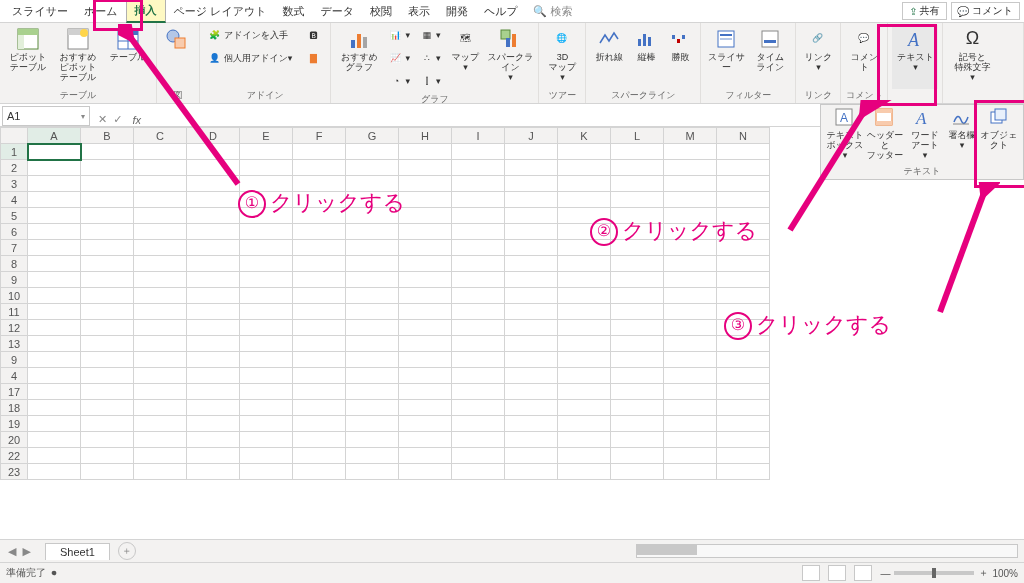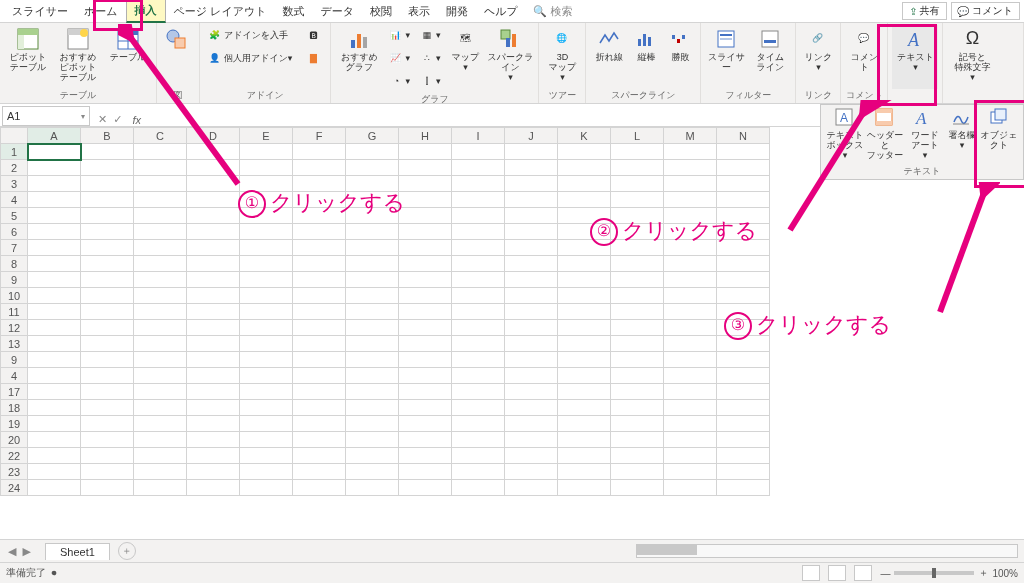--- a/index.html
+++ b/index.html
@@ -728,37 +728,20 @@
           <td class=""></td>
           <td class=""></td>
           <td class=""></td>
           <td class=""></td>
           <td class=""></td>
           <td class=""></td>
           <td class=""></td>
           <td class=""></td>
           <td class=""></td>
         </tr>
-        <tr>
-          <th class="rowh">24</th>
-          <td class=""></td>
-          <td class=""></td>
-          <td class=""></td>
-          <td class=""></td>
-          <td class=""></td>
-          <td class=""></td>
-          <td class=""></td>
-          <td class=""></td>
-          <td class=""></td>
-          <td class=""></td>
-          <td class=""></td>
-          <td class=""></td>
-          <td class=""></td>
-          <td class=""></td>
-        </tr>
       </tbody>
     </table>
 </div>
 
 <div class="sheets">
   <div class="nav">
     <span>◀</span>
     <span>▶</span>
   </div>
   <div class="sheet-tab">Sheet1</div>

